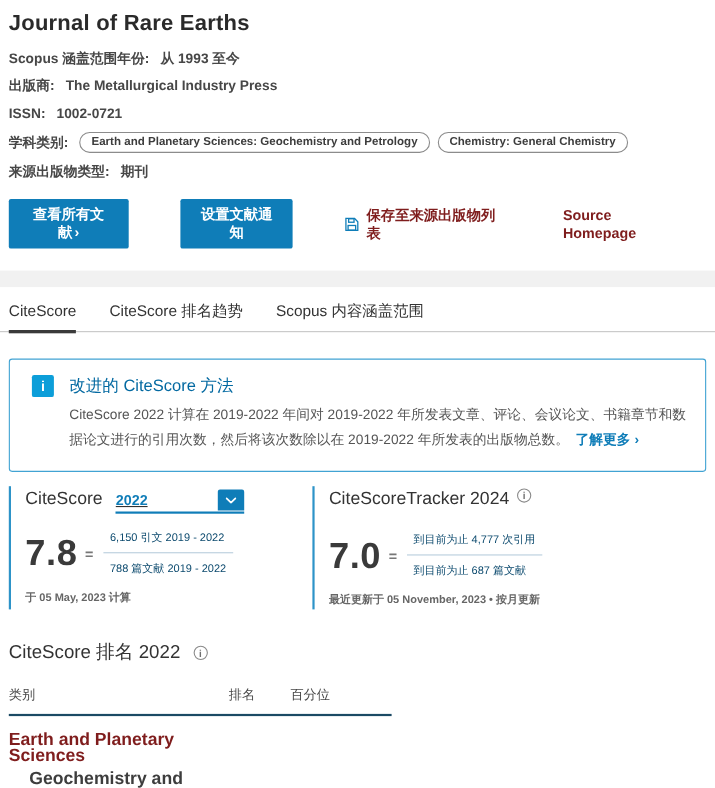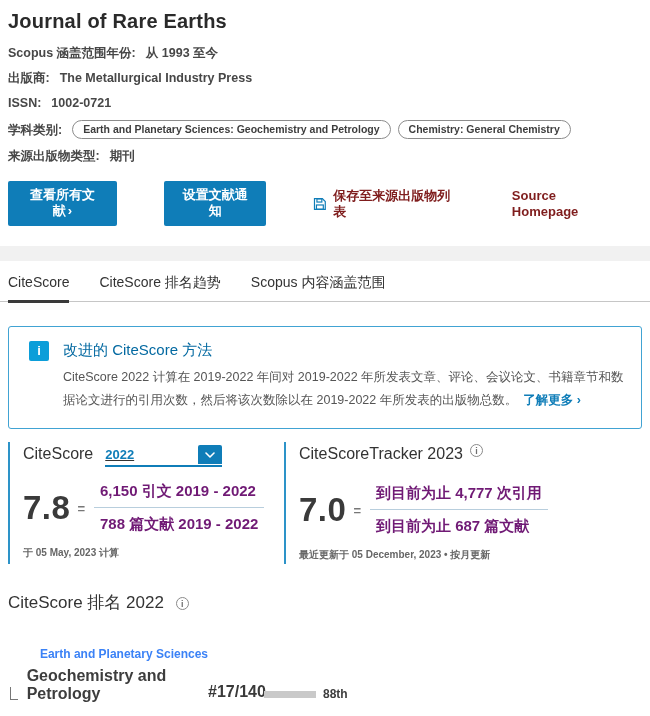--- a/index.html
+++ b/index.html
@@ -74,38 +74,38 @@
     display: flex; align-items: center; justify-content: center; cursor: pointer; margin-bottom: 1px;
   }
   .inline-info {
     display: inline-block; width: 13px; height: 13px; border: 1px solid #8a8a8a; border-radius: 50%;
     color: #6f6f6f; font-size: 9px; line-height: 12px; text-align: center; font-style: normal;
     font-weight: 600; margin-left: 7px; position: relative; top: -1px;
   }
   .score-row { display: flex; align-items: center; margin-top: 15px; }
   .big-score { font-size: 33px; font-weight: 600; color: #3a3a3a; letter-spacing: .5px; }
   .equals { font-size: 13px; color: #777; margin: 0 9px 0 7px; font-weight: 600; }
-  .fraction { font-size: 15px; font-weight: 700; color: #701a75; }
+  .fraction { font-size: 10px; font-weight: 400; color: #0c4a6e; }
   .fraction .num { padding: 0 6px 6px 6px; border-bottom: 1px solid #b8cedd; }
   .fraction .den { padding: 7px 6px 0 6px; }
   .panel-note { font-size: 10px; color: #666; font-weight: 600; margin-top: 12px; }
 
   
   .rank-heading { font-size: 17px; color: #333; margin-top: 27px; font-weight: 400; }
   .rank-table { width: 348px; margin-top: 19px; }
   .rank-header {
     display: flex; font-size: 12px; color: #474747; font-weight: 400;
     padding-bottom: 9px; border-bottom: 2px solid #1b4a64;
   }
   .col-category { flex: 1; }
   .col-rank { width: 56px; }
   .col-pct { width: 92px; }
   .rank-row { display: flex; align-items: center; padding: 14px 0 16px; border-bottom: 1px solid #dcdcdc; }
   .rank-row:last-child { border-bottom: none; }
-  .cat-main { font-size: 12px; font-weight: 600; color: #3b82f6; line-height: 15px; text-align: right; }
+  .cat-main { font-size: 16px; font-weight: 600; color: #7f1d1d; line-height: 15px; }
   .cat-sub { font-size: 16px; font-weight: 600; color: #3d3d3d; margin-top: 5px; display: flex; align-items: flex-end; }
   .tree-connector {
     display: inline-block; width: 9px; height: 13px;
     border-left: 1px solid #777; border-bottom: 1px solid #777;
     margin: 0 9px 3px 2px;
   }
   .rank-value { width: 56px; font-size: 16px; font-weight: 700; color: #3a3a3a; align-self: flex-end; padding-bottom: 2px; }
   .pct-cell { width: 92px; display: flex; align-items: center; align-self: flex-end; padding-bottom: 2px; }
   .bar { width: 52px; height: 7px; background: #c9c9c9; margin-right: 7px; position: relative; }
   .bar-fill { height: 100%; background: #1d6d86; width: 0; }
@@ -204,42 +204,47 @@
         <span class="fraction">
           <div class="num">6,150 引文 2019 - 2022</div>
           <div class="den">788 篇文献 2019 - 2022</div>
         </span>
       </div>
       <div class="panel-note">于 05 May, 2023 计算</div>
     </div>
 
     <div class="panel right">
       <div class="panel-head">
-        <span>CiteScoreTracker 2023</span>
+        <span>CiteScoreTracker 2024</span>
         <i class="inline-info">i</i>
       </div>
       <div class="score-row" style="margin-top:21px;">
         <span class="big-score">7.0</span>
         <span class="equals">=</span>
         <span class="fraction">
           <div class="num">到目前为止 4,777 次引用</div>
           <div class="den">到目前为止 687 篇文献</div>
         </span>
       </div>
-      <div class="panel-note">最近更新于 05 December, 2023 • 按月更新</div>
+      <div class="panel-note">最近更新于 05 November, 2023 • 按月更新</div>
     </div>
 
   </div>
 
   <div class="rank-heading">
     <span>CiteScore 排名 2022</span>
     <i class="inline-info">i</i>
   </div>
 
   <div class="rank-table">
+    <div class="rank-header">
+      <span class="col-category">类别</span>
+      <span class="col-rank">排名</span>
+      <span class="col-pct">百分位</span>
+    </div>
 
     <div class="rank-row">
       <div class="col-category">
         <div class="cat-main">Earth and Planetary Sciences</div>
         <div class="cat-sub">
           <span class="tree-connector"></span>
           <span>Geochemistry and Petrology</span>
         </div>
       </div>
       <div class="rank-value">#17/140</div>

